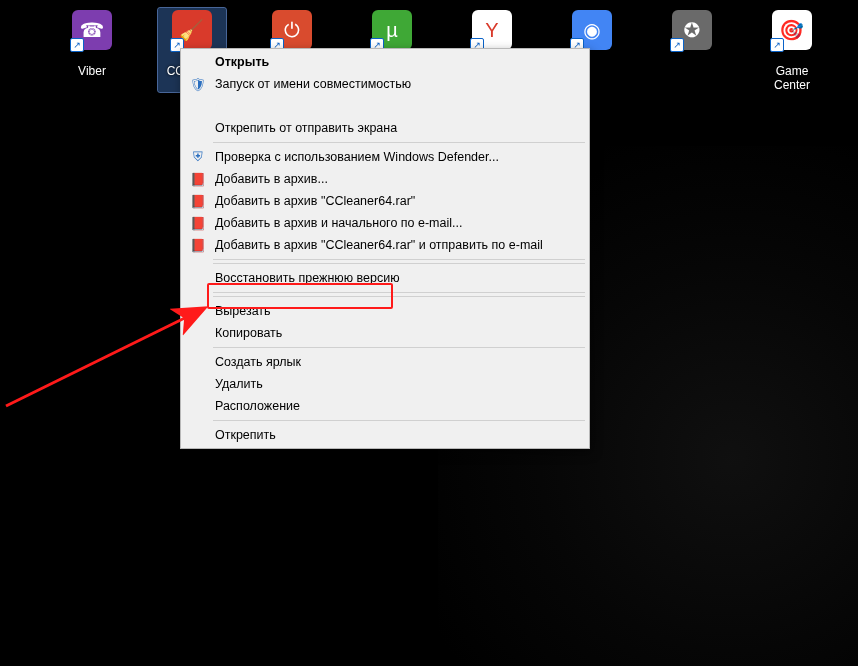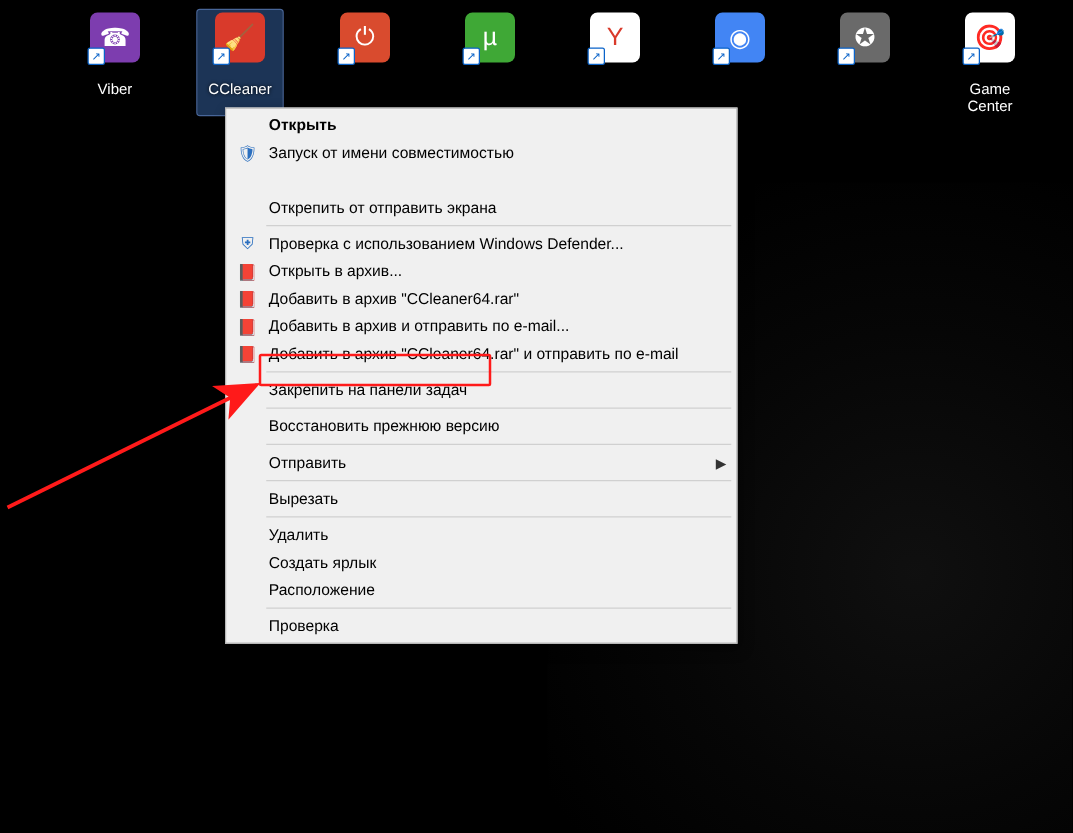--- a/index.html
+++ b/index.html
@@ -92,21 +92,20 @@
     position: absolute;
     top: 48px;
     left: 180px;
     width: 404px;
     background: #f0f0f0;
     border: 1px solid #b8b8b8;
     box-shadow: 2px 4px 10px rgba(0,0,0,0.45);
     padding: 2px;
     color: #000;
     font-size: 12.5px;
-    margin-top: 38px;
   }
   .cm-item {
     display: flex;
     align-items: center;
     height: 22px;
     padding: 0 6px 0 4px;
     white-space: nowrap;
   }
   .cm-icon {
     width: 22px;
@@ -205,72 +204,67 @@
         <span class="cm-icon"></span>
         <span class="cm-text">Открепить от отправить экрана</span>
       </div>
       <div class="cm-sep"></div>
       <div class="cm-item">
         <span class="cm-icon" style="color: rgb(43, 111, 191);">⛨</span>
         <span class="cm-text">Проверка с использованием Windows Defender...</span>
       </div>
       <div class="cm-item">
         <span class="cm-icon" style="color: rgb(139, 45, 45);">📕</span>
-        <span class="cm-text">Открыть в архив...</span>
+        <span class="cm-text">Добавить в архив...</span>
       </div>
       <div class="cm-item">
         <span class="cm-icon" style="color: rgb(139, 45, 45);">📕</span>
         <span class="cm-text">Добавить в архив "CCleaner64.rar"</span>
       </div>
       <div class="cm-item">
         <span class="cm-icon" style="color: rgb(139, 45, 45);">📕</span>
-        <span class="cm-text">Добавить в архив и отправить по e-mail...</span>
+        <span class="cm-text">Добавить в архив и начального по e-mail...</span>
       </div>
       <div class="cm-item">
         <span class="cm-icon" style="color: rgb(139, 45, 45);">📕</span>
         <span class="cm-text">Добавить в архив "CCleaner64.rar" и отправить по e-mail</span>
       </div>
       <div class="cm-sep"></div>
-      <div class="cm-item">
-        <span class="cm-icon"></span>
-        <span class="cm-text">Закрепить на панели задач</span>
-      </div>
       <div class="cm-sep"></div>
       <div class="cm-item">
         <span class="cm-icon"></span>
         <span class="cm-text">Восстановить прежнюю версию</span>
       </div>
       <div class="cm-sep"></div>
-      <div class="cm-item">
-        <span class="cm-icon"></span>
-        <span class="cm-text">Отправить</span>
-        <span class="cm-arrow">▶</span>
-      </div>
       <div class="cm-sep"></div>
       <div class="cm-item">
         <span class="cm-icon"></span>
         <span class="cm-text">Вырезать</span>
       </div>
-      <div class="cm-sep"></div>
+      <div class="cm-item">
+        <span class="cm-icon"></span>
+        <span class="cm-text">Копировать</span>
+      </div>
+      <div class="cm-sep"></div>
+      <div class="cm-item">
+        <span class="cm-icon"></span>
+        <span class="cm-text">Создать ярлык</span>
+      </div>
       <div class="cm-item">
         <span class="cm-icon"></span>
         <span class="cm-text">Удалить</span>
       </div>
       <div class="cm-item">
         <span class="cm-icon"></span>
-        <span class="cm-text">Создать ярлык</span>
-      </div>
-      <div class="cm-item">
-        <span class="cm-icon"></span>
         <span class="cm-text">Расположение</span>
       </div>
       <div class="cm-sep"></div>
       <div class="cm-item">
         <span class="cm-icon"></span>
-        <span class="cm-text">Проверка</span>
+        <span class="cm-text">Открепить</span>
       </div>
     </div>
 
   <svg class="arrow-svg" width="858" height="666">
     <defs>
       <marker id="ahead" markerWidth="12" markerHeight="12" refX="10" refY="5" orient="auto">
         <path d="M0,0 L12,5 L0,10 L3,5 Z" fill="#ff1a1a"></path>
       </marker>
     </defs>
     <line id="arrow-line" stroke="#ff1a1a" stroke-width="3" marker-end="url(#ahead)" x1="6" y1="406" x2="203" y2="309"></line>

